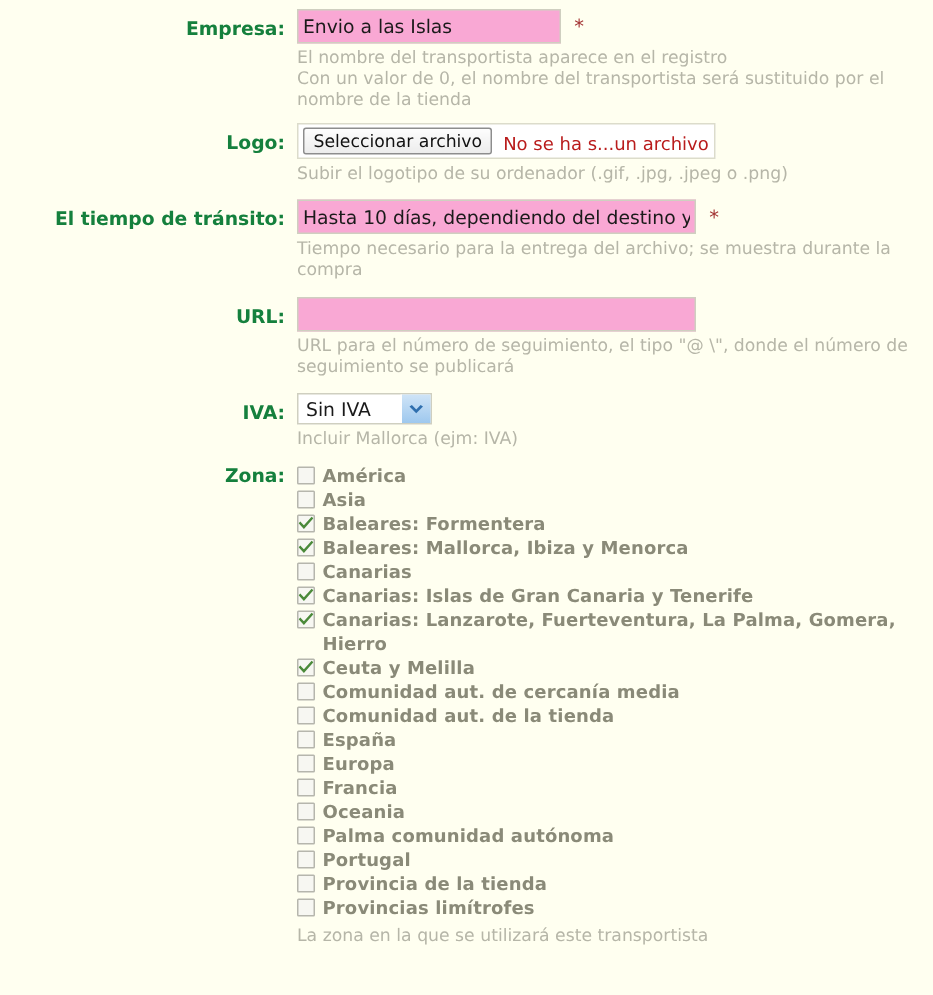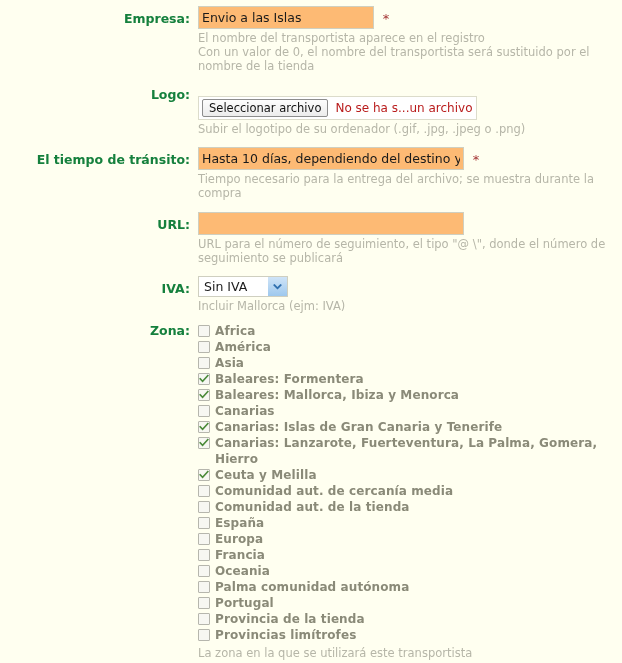--- a/index.html
+++ b/index.html
@@ -50,40 +50,39 @@
   .req {
     color: #a33434;
     font-size: 13px;
     margin-left: 5px;
     vertical-align: middle;
   }
   input.txt {
     font-family: "DejaVu Sans", "Liberation Sans", sans-serif;
     font-size: 12.5px;
     color: #1a1a1a;
-    background: #fdba74;
+    background: #f9a8d4;
     border: 1px solid #cfcfc0;
     padding: 2px 3px;
     height: 17px;
     box-sizing: content-box;
     outline: none;
   }
   input.txt.w-empresa { width: 168px; }
   input.txt.w-transito { width: 258px; }
   input.txt.w-url { width: 258px; }
 
   .filebox {
     display: inline-flex;
-    align-items: center;
+    align-items: flex-end;
     background: #ffffff;
     border: 1px solid #dcdccb;
     padding: 2px 3px;
     height: 18px;
     box-sizing: content-box;
-    margin-top: 14px;
   }
   .filebtn {
     font-family: "DejaVu Sans", "Liberation Sans", sans-serif;
     font-size: 11.5px;
     color: #111111;
     background: linear-gradient(#fdfdfd, #ececec);
     border: 1px solid #8d8d8d;
     border-radius: 2px;
     padding: 1px 6px;
     line-height: 14px;
@@ -218,24 +217,20 @@
       <div class="help">Incluir Mallorca (ejm: IVA)</div>
     </div>
   </div>
 
   <div class="row" style="margin-top:8px;">
     <div class="label-col" style="padding-top:0px;">Zona:</div>
     <div class="field-col">
       <div class="zona-list" id="zona-list">
           <div class="zona-item">
             <span class="cbox"></span>
-            <span class="zona-label">Africa</span>
-          </div>
-          <div class="zona-item">
-            <span class="cbox"></span>
             <span class="zona-label">América</span>
           </div>
           <div class="zona-item">
             <span class="cbox"></span>
             <span class="zona-label">Asia</span>
           </div>
           <div class="zona-item">
             <span class="cbox">
               <svg width="10" height="10" viewBox="0 0 10 10" aria-hidden="true">
                 <path d="M1.2 4.8 L3.6 7.4 L8.8 1.6" stroke="#4b8a3a" stroke-width="1.6" fill="none" stroke-linecap="square"></path>

